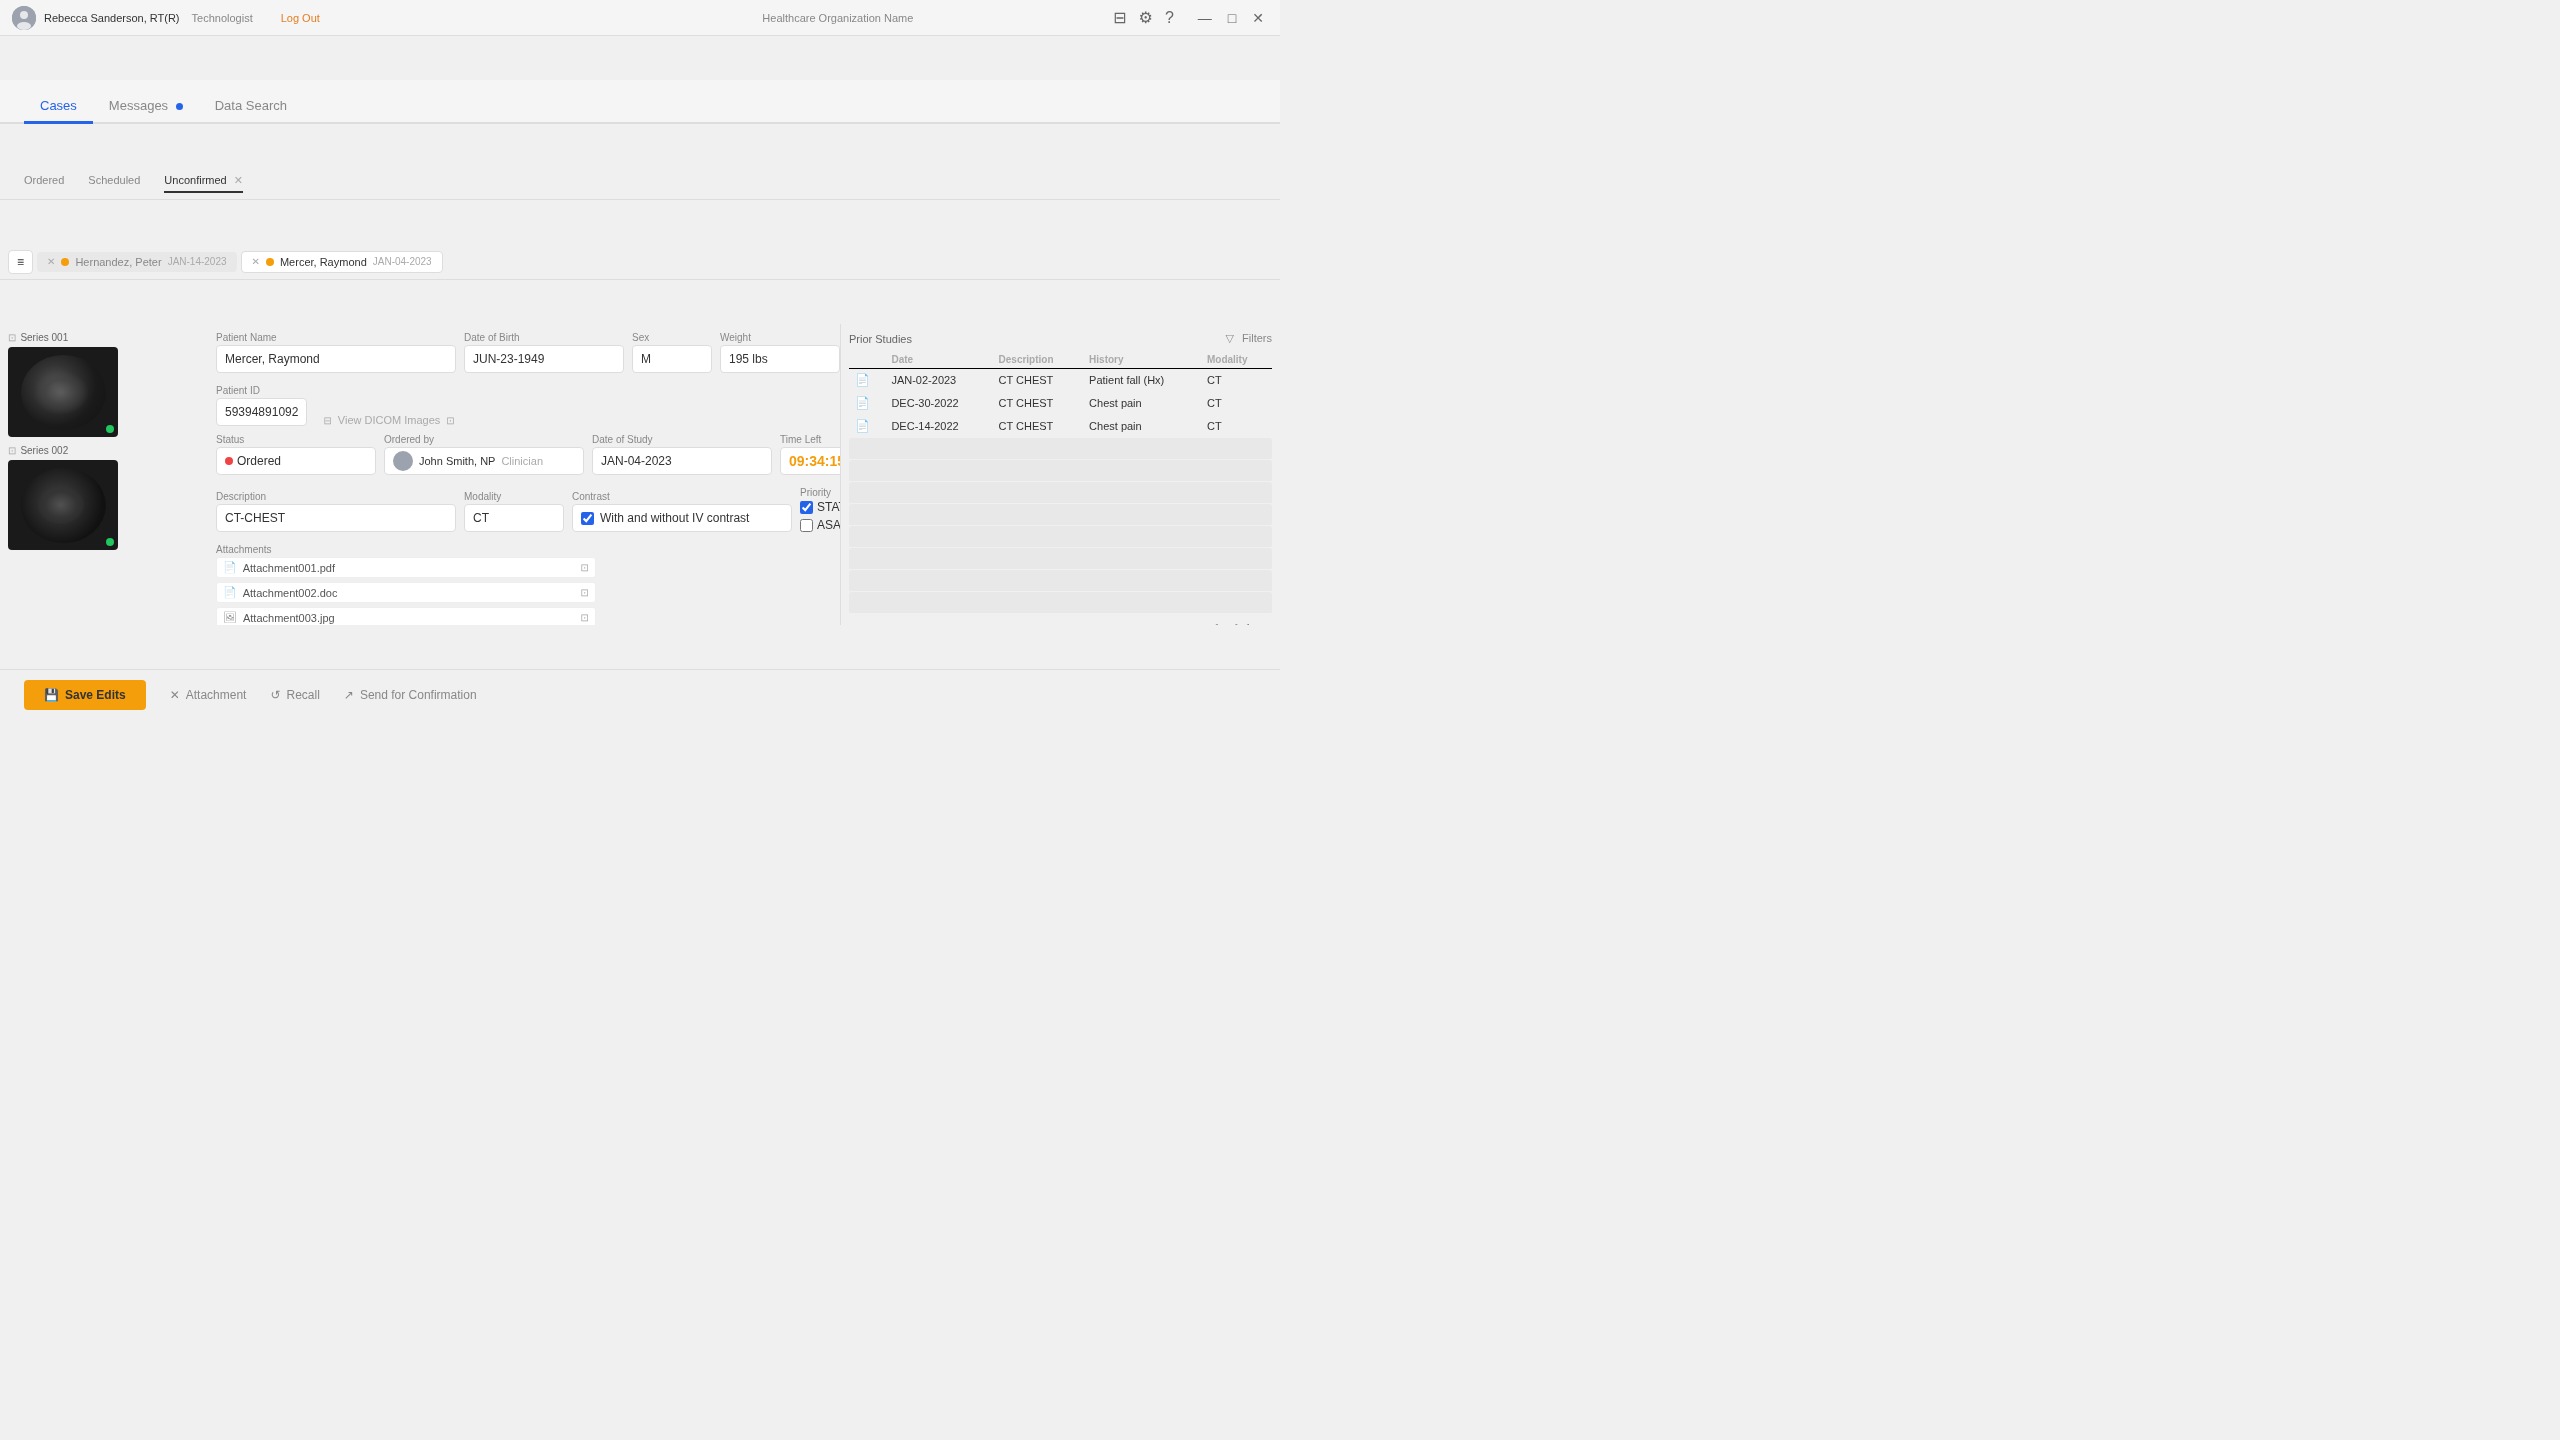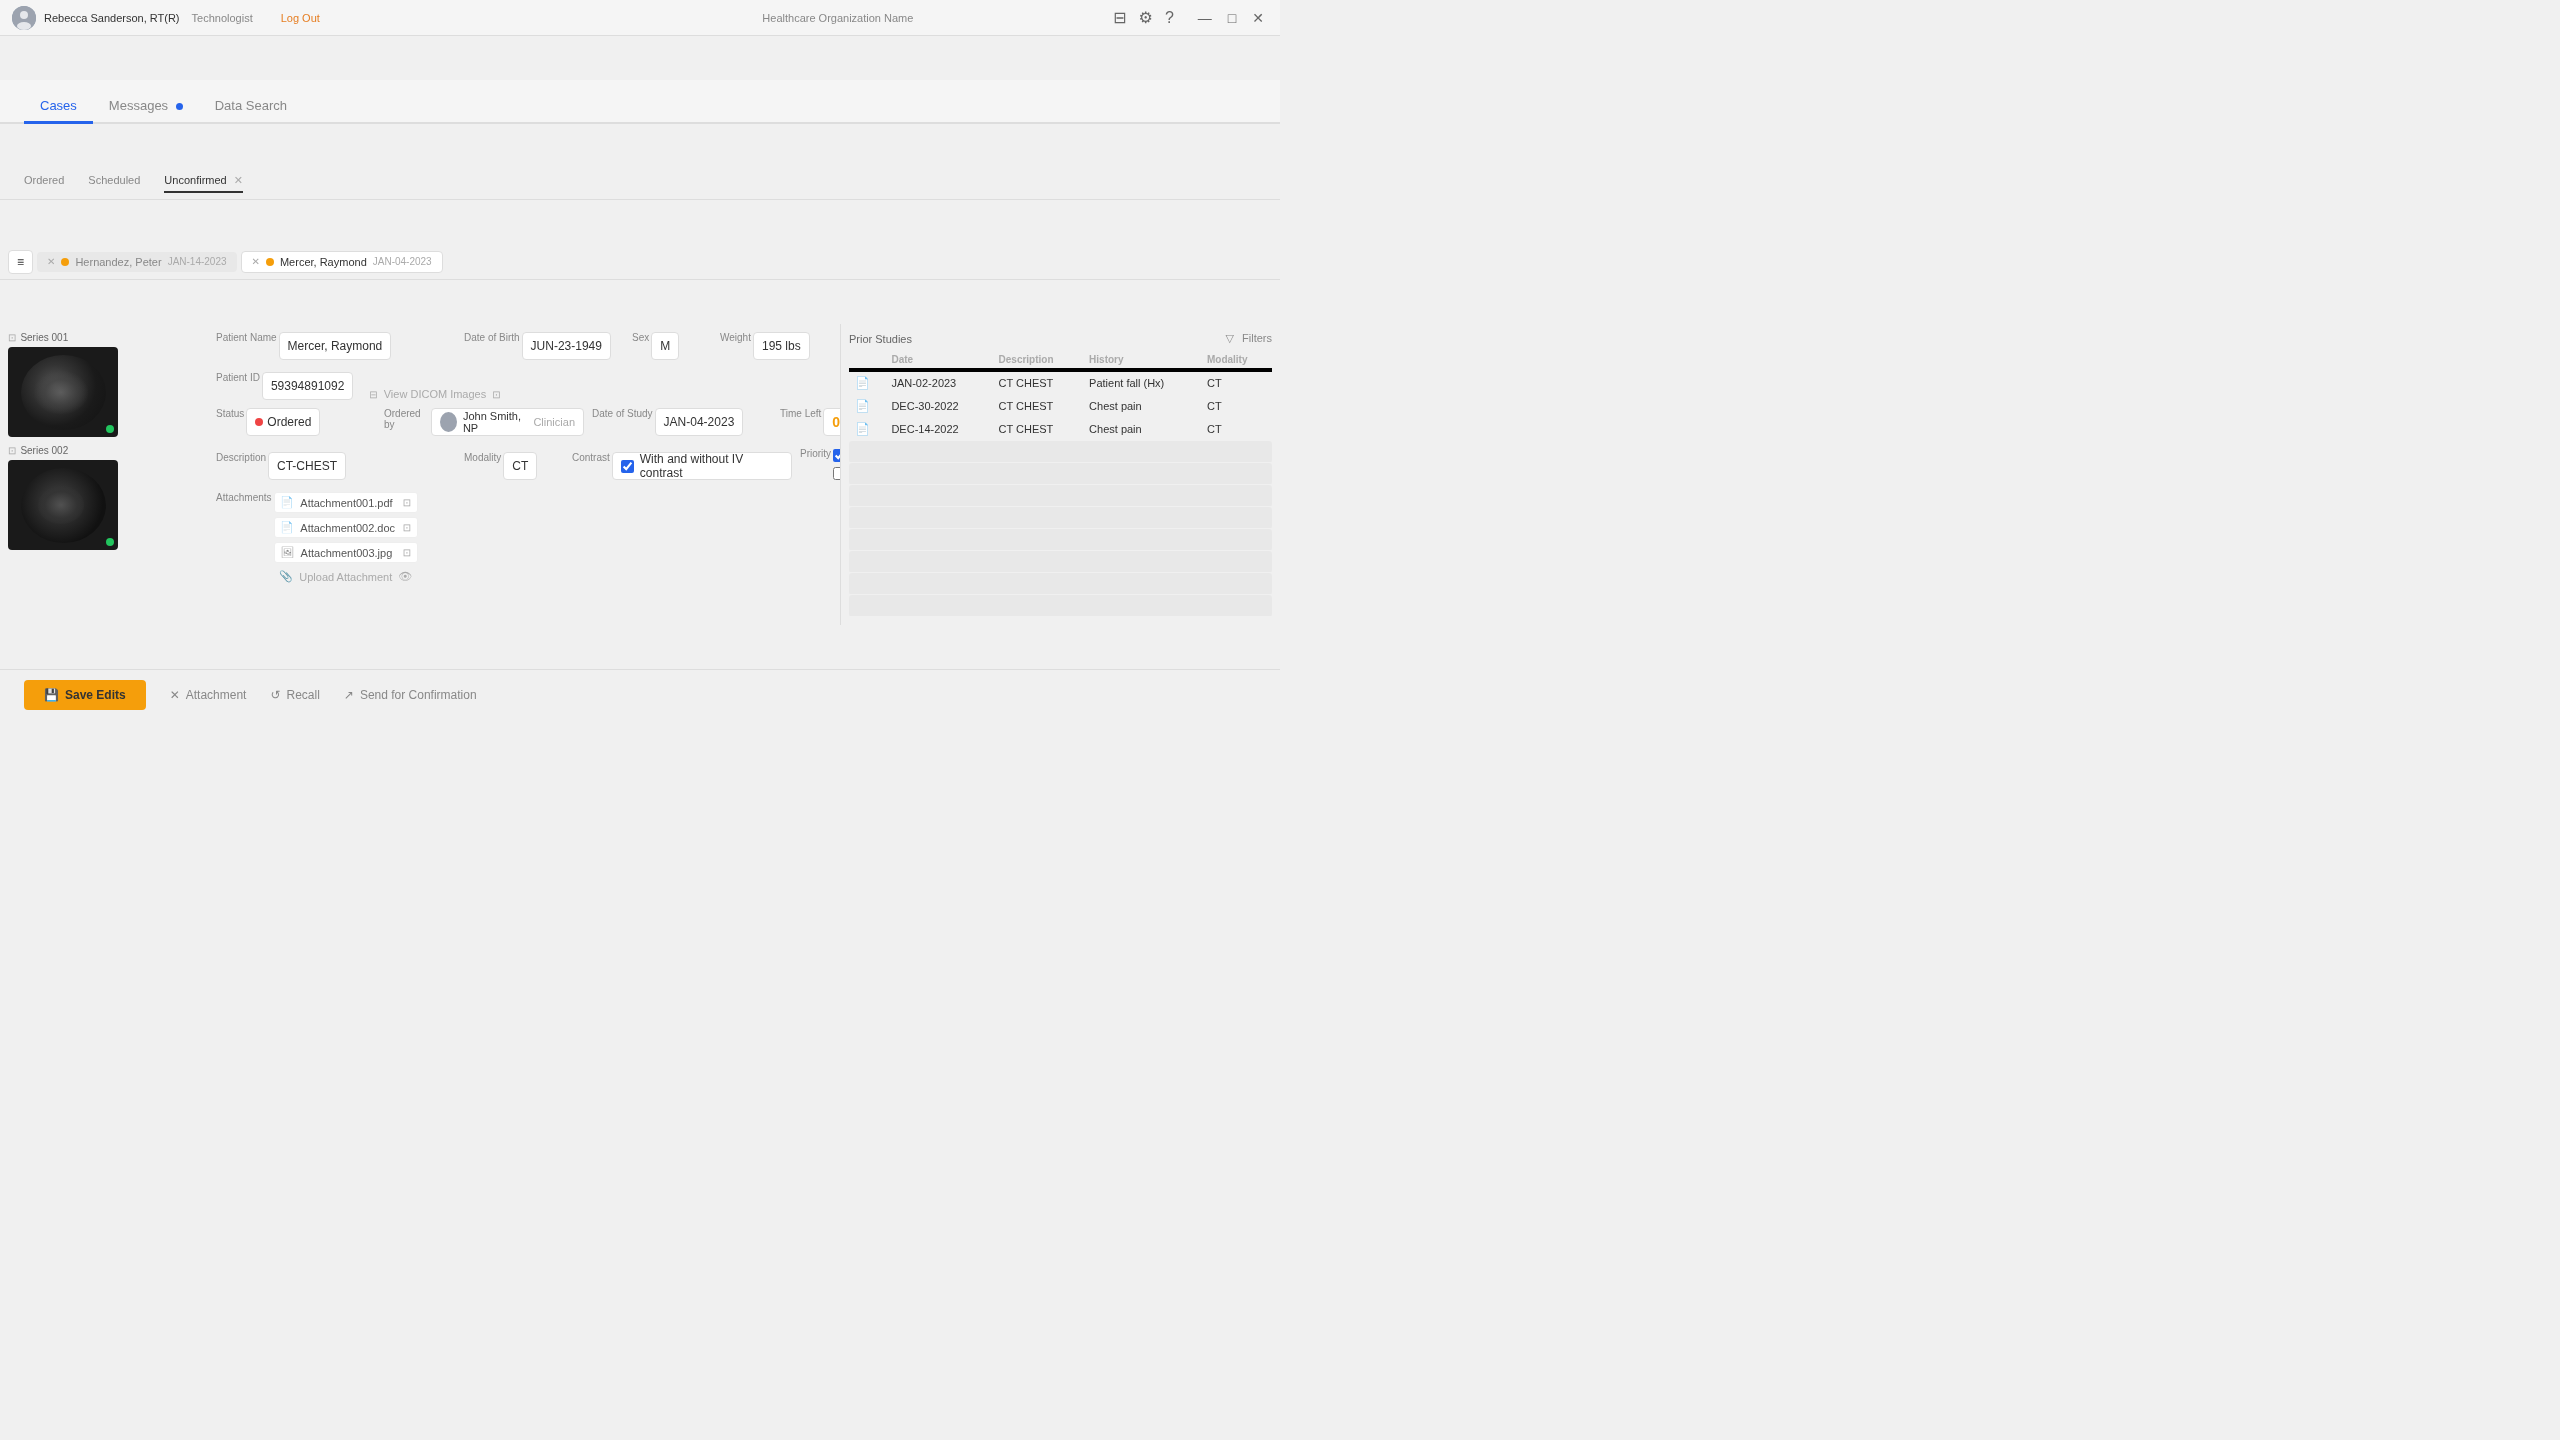--- a/index.html
+++ b/index.html
@@ -278,21 +278,21 @@
       background: #f0f0f0;
     }
     .patient-info-grid {
       display: grid;
       grid-template-columns: 240px 160px 80px 120px 100px;
       gap: 8px;
       margin-bottom: 12px;
     }
     .field-group {
       display: flex;
-      flex-direction: row;
+      flex-direction: column;
       gap: 2px;
     }
     .field-label {
       font-size: 10px;
       color: #888;
     }
     .field-value {
       background: white;
       border: 1px solid #ddd;
       border-radius: 4px;
@@ -458,21 +458,21 @@
     .panel-filters { font-size: 11px; color: #888; display: flex; gap: 8px; }
     .prior-table {
       width: 100%;
       border-collapse: collapse;
     }
     .prior-table th {
       font-size: 10px;
       color: #aaa;
       text-align: left;
       padding: 3px 6px;
-      border-bottom: 4px solid #000000;
+      border-bottom: 1px solid #000000;
     }
     .prior-table td {
       font-size: 11px;
       padding: 4px 6px;
       border-bottom: 1px solid #f0f0f0;
     }
     .page-nav {
       display: flex;
       justify-content: flex-end;
       align-items: center;

